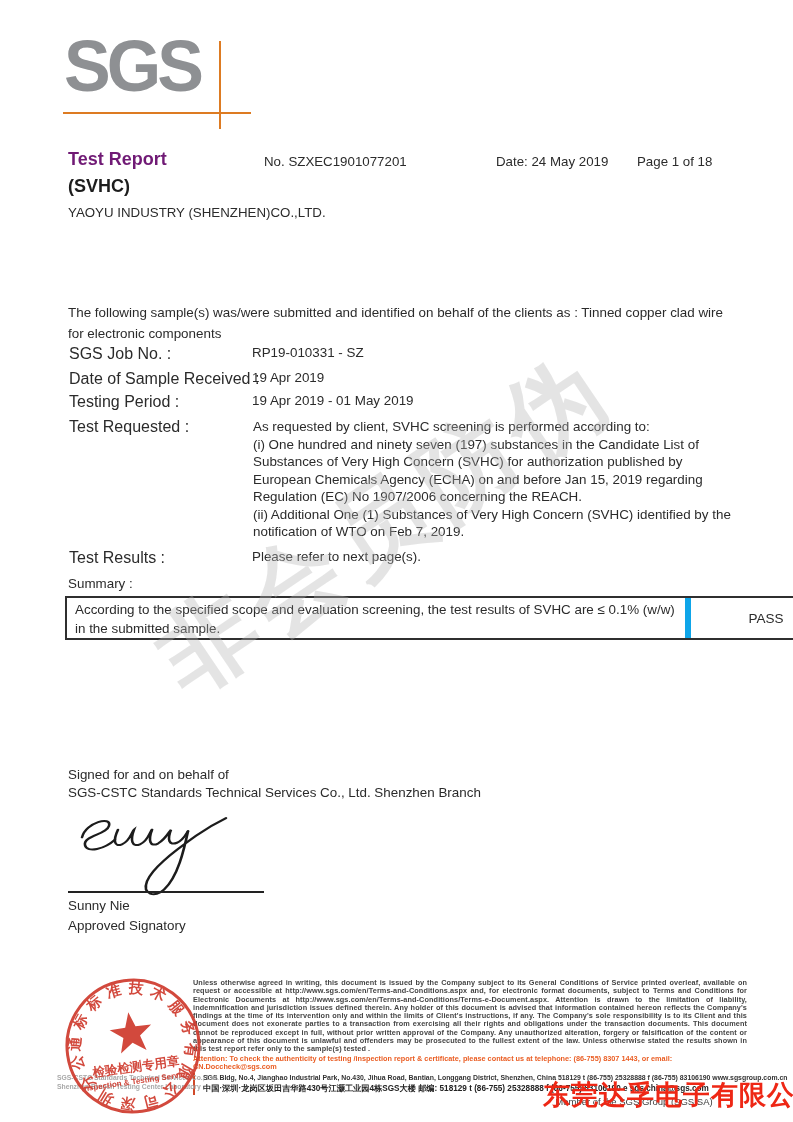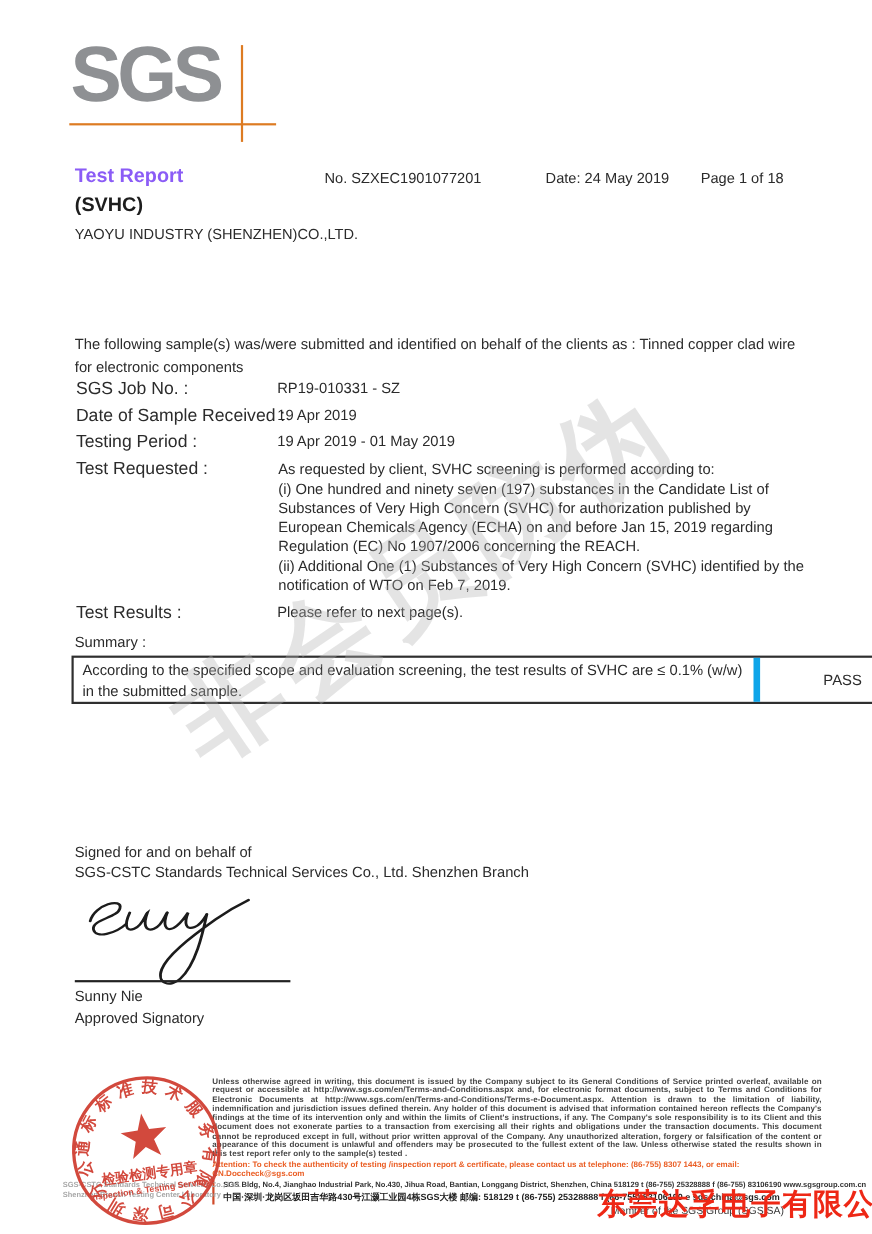--- a/index.html
+++ b/index.html
@@ -11,23 +11,23 @@
   }
   .abs { position:absolute; }
 
   
   .logo-text { left:64px; top:32px; font-size:70px; font-weight:700; color:#8e9093;
     letter-spacing:-4px; line-height:1; transform:scaleY(1.02); }
   .logo-hline { left:63px; top:112px; width:188px; height:2px; background:#dd7b22; }
   .logo-vline { left:219px; top:41px; width:2px; height:88px; background:#dd7b22; }
 
   
-  .title1 { left:68px; top:149px; font-size:18px; font-weight:700; color:#8b5cf6; }
+  .title1 { left:68px; top:149px; font-size:18px; font-weight:700; color:#701a75; }
   .title2 { left:68px; top:176px; font-size:18px; font-weight:700; color:#1d1d1d; }
-  .rep-no { left:295px; top:154px; font-size:13.3px; }
+  .rep-no { left:264px; top:154px; font-size:13.3px; }
   .rep-date { left:496px; top:154px; font-size:13.3px; }
   .rep-page { left:637px; top:154px; font-size:13.3px;text-align:center; }
   .client-name { left:68px; top:205px; font-size:13.3px; }
   .client-addr { left:68px; top:227px; font-size:13.3px; }
 
   .sample-par { left:68px; top:302px; width:672px; font-size:13.4px; line-height:21px; }
 
   .kv-label { left:69px; font-size:16px; }
   .kv-value { left:252px; font-size:13.4px; }
   .y-job { top:345px; } .y-rec { top:370px; } .y-per { top:393px; }

